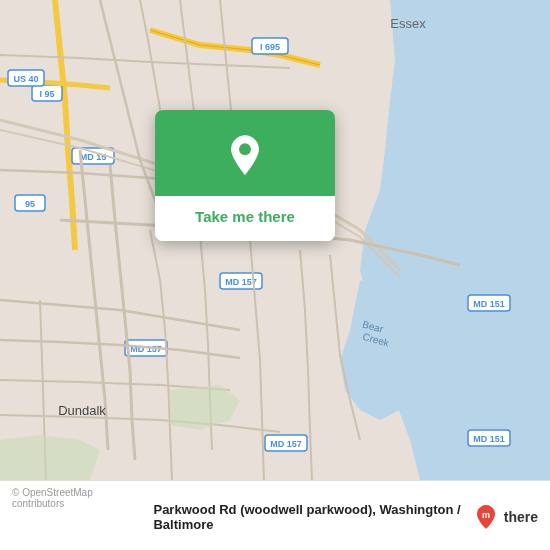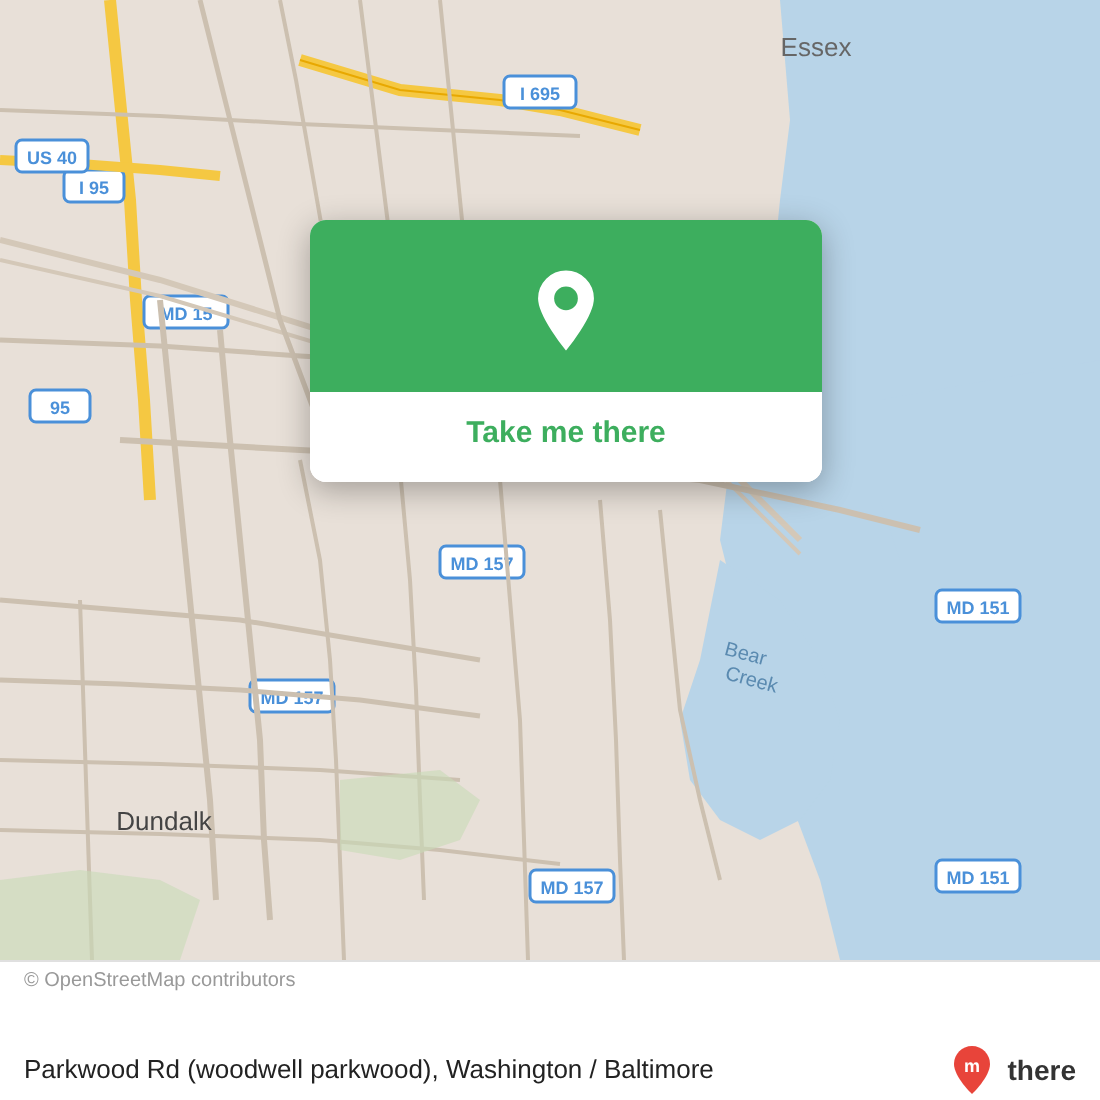--- a/index.html
+++ b/index.html
@@ -23,21 +23,21 @@
     #map-svg {
       width: 100%;
       height: 100%;
     }
 
     
     #popup-card {
       position: absolute;
       top: 110px;
       left: 155px;
-      width: 256px;
+      width: 180px;
       background: white;
       border-radius: 8px;
       box-shadow: 0 4px 16px rgba(0,0,0,0.3);
       overflow: hidden;
       display: flex;
       flex-direction: column;
       align-items: center;
     }
 
     #popup-green-section {
@@ -72,41 +72,41 @@
       padding: 2px 0;
     }
 
     
     #bottom-bar {
       width: 550px;
       height: 70px;
       background: white;
       border-top: 1px solid #e0e0e0;
       display: flex;
-      flex-direction: column;
+      flex-direction: row;
       justify-content: center;
       padding: 6px 12px 4px 12px;
       gap: 22px;
     }
 
     #copyright-line {
       font-size: 10px;
       color: #999;
       margin-bottom: 3px;
     }
 
     #bottom-info-row {
       display: flex;
       align-items: center;
       justify-content: space-between;
     }
 
     #location-title {
       font-size: 13px;
-      font-weight: 400;
+      font-weight: 700;
       color: #222;
       flex: 1;
     }
 
     #moovit-logo {
       display: flex;
       align-items: center;
       gap: 4px;
       font-size: 14px;
       font-weight: 700;

